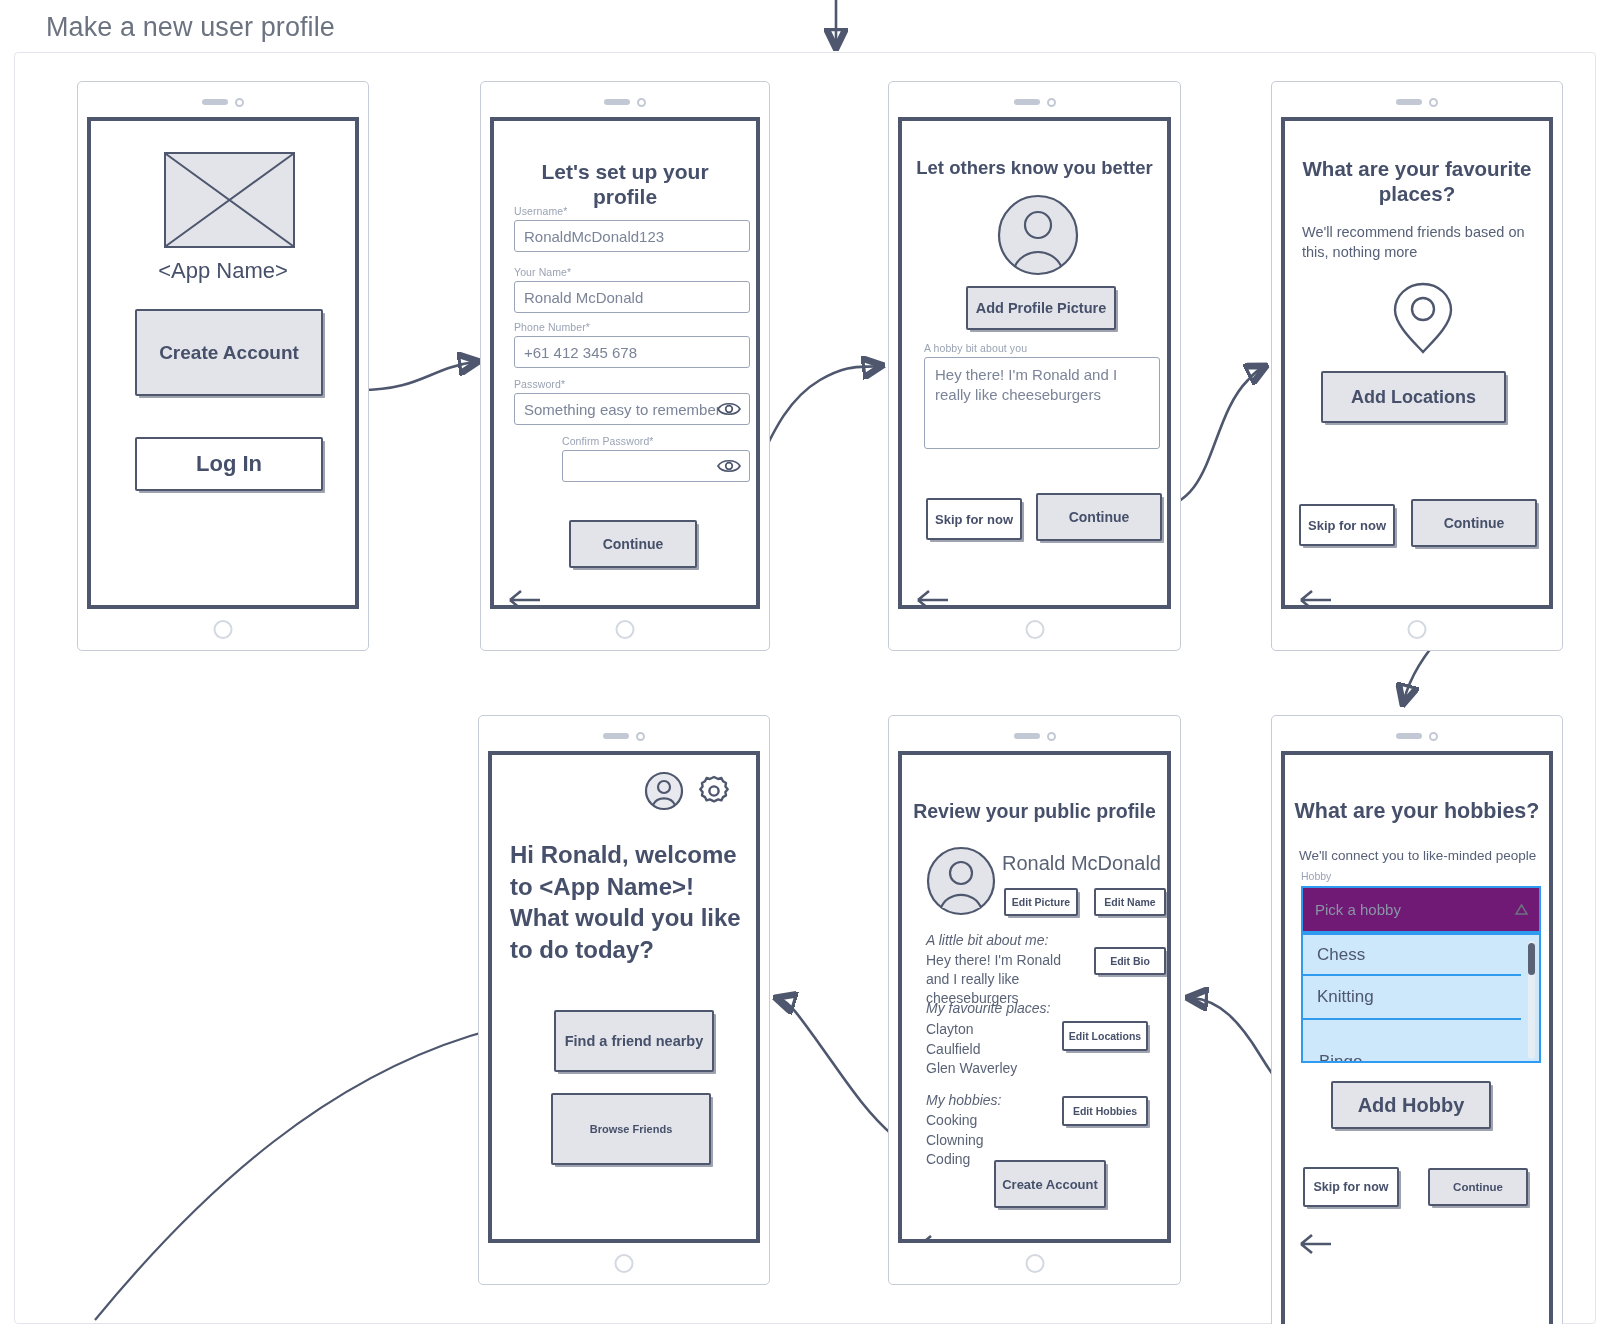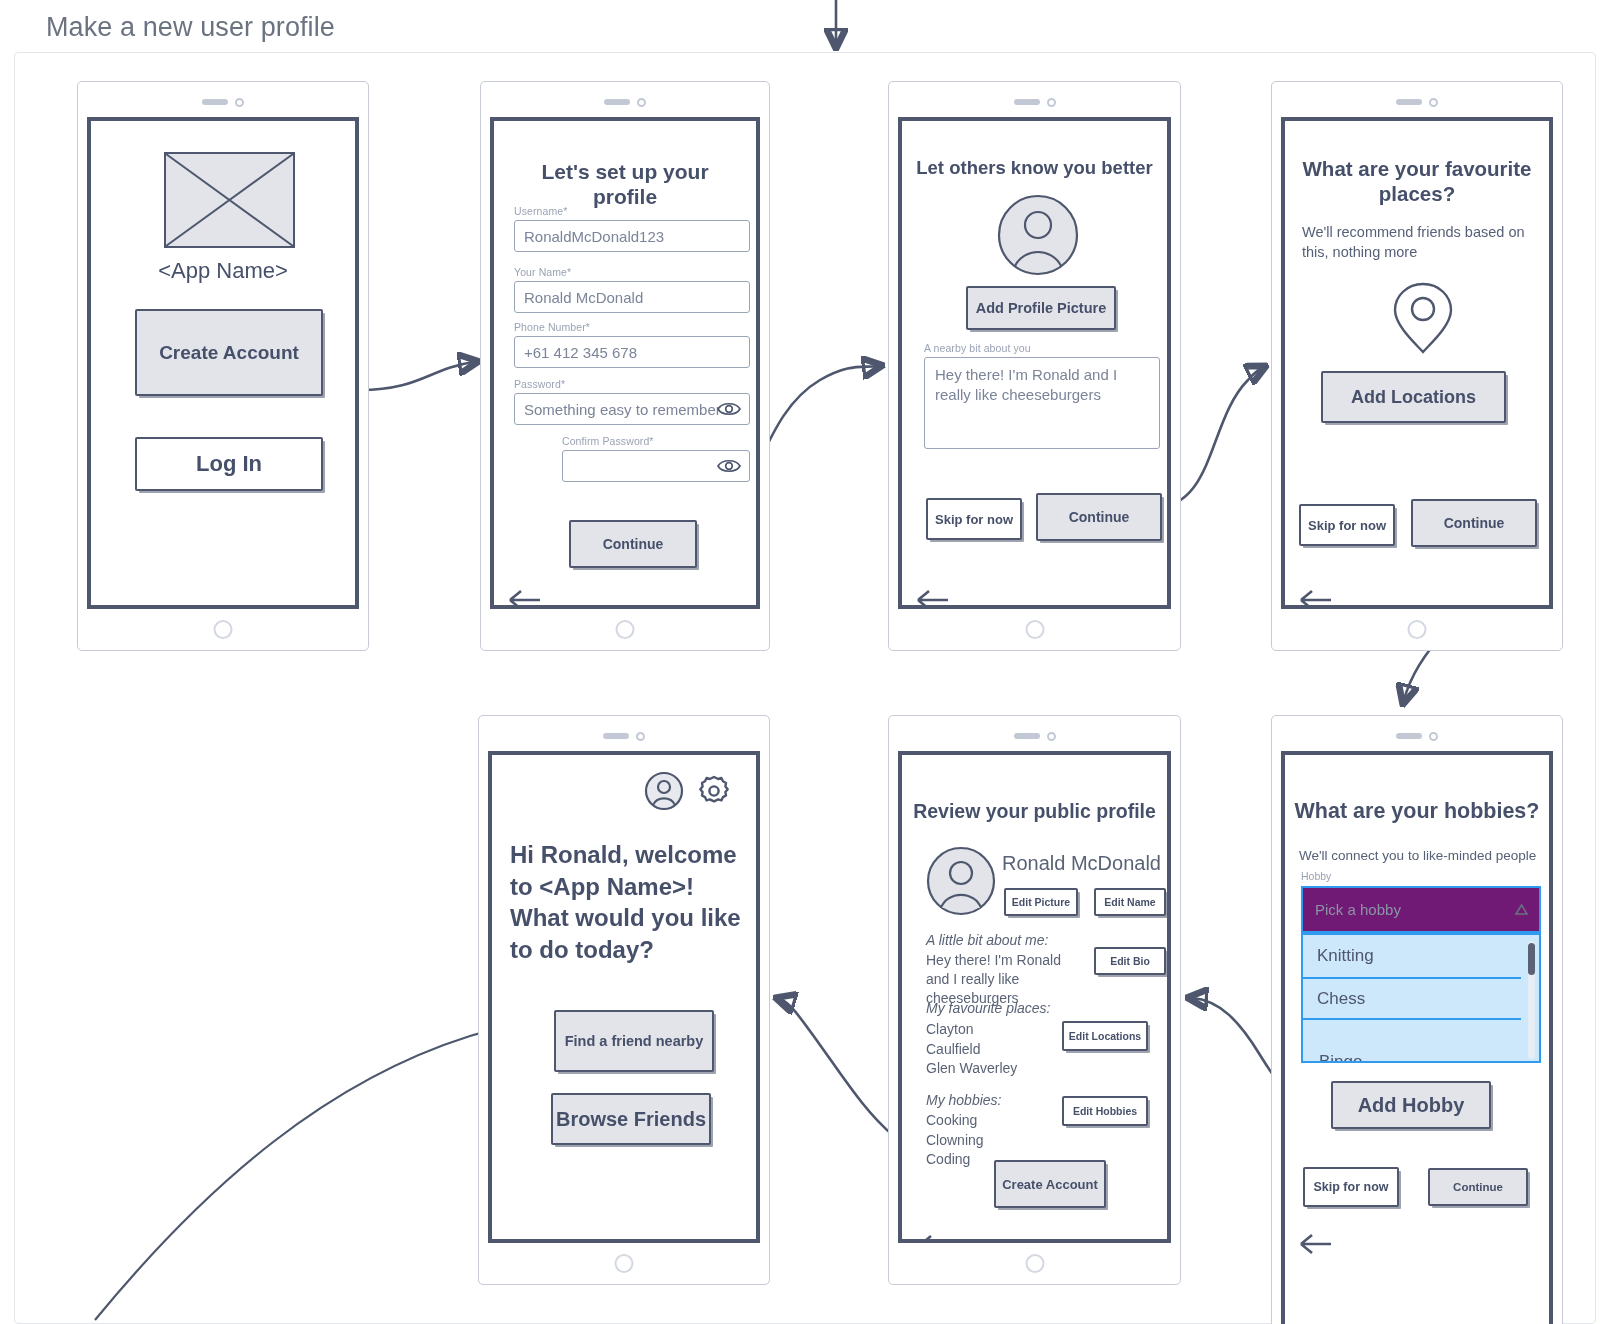--- a/index.html
+++ b/index.html
@@ -251,21 +251,21 @@
         <svg width="82" height="82" viewBox="0 0 82 82">
           <circle cx="41" cy="41" r="39" fill="#e2e4e9" stroke="#4e576e" stroke-width="2.2"></circle>
           <circle cx="41" cy="31" r="13" fill="#e2e4e9" stroke="#4e576e" stroke-width="2.2"></circle>
           <path d="M18,72 A25,23 0 0 1 64,72" fill="#e2e4e9" stroke="#4e576e" stroke-width="2.2"></path>
         </svg>
       </span>
 
       <div class="btn filled shadow-btn" style="position:absolute;left:64px;top:165px;width:150px;height:44px;font-size:14.5px;">Add Profile Picture</div>
 
       <div style="position:absolute;left:22px;top:221px;width:236px;">
-        <div class="field-label">A nearby bit about you</div>
+        <div class="field-label">A hobby bit about you</div>
         <div class="field-box" style="height:92px;align-items:flex-start;padding:7px 10px;line-height:1.35;">
           <span>Hey there! I'm Ronald and I really like cheeseburgers</span>
         </div>
       </div>
 
       <div class="btn shadow-btn" style="position:absolute;left:24px;top:377px;width:96px;height:42px;font-size:13px;">Skip for now</div>
       <div class="btn filled shadow-btn" style="position:absolute;left:134px;top:372px;width:126px;height:48px;font-size:14px;">Continue</div>
 
       <span style="position:absolute;left:14px;top:468px;">
         <svg width="34" height="22" viewBox="0 0 34 22">
@@ -324,21 +324,21 @@
           <g fill="none" stroke="#4e576e" stroke-width="2.4" stroke-linejoin="round">
             <path d="M20,6 l4.2,2 l3.2,-1 l1.6,3.3 l3,1.7 l-0.6,3.4 l2.3,2.8 l-2.3,2.8 l0.6,3.4 l-3,1.7 l-1.6,3.3 l-3.2,-1 l-4.2,2 l-4.2,-2 l-3.2,1 l-1.6,-3.3 l-3,-1.7 l0.6,-3.4 l-2.3,-2.8 l2.3,-2.8 l-0.6,-3.4 l3,-1.7 l1.6,-3.3 l3.2,1 z"></path>
             <circle cx="20" cy="20" r="4.6"></circle>
           </g>
         </svg>
       </span>
 
       <div style="position:absolute;left:18px;right:14px;top:84px;font-size:24px;font-weight:700;color:#47506a;line-height:1.32;">Hi Ronald, welcome to &lt;App Name&gt;! What would you like to do today?</div>
 
       <div class="btn filled shadow-btn" style="position:absolute;left:62px;top:255px;width:160px;height:62px;font-size:14.5px;">Find a friend nearby</div>
-      <div class="btn filled shadow-btn" style="position:absolute;left:59px;top:338px;width:160px;height:52px;font-size:20px;">Browse Friends</div>
+      <div class="btn filled shadow-btn" style="position:absolute;left:59px;top:338px;width:160px;height:72px;font-size:11px;">Browse Friends</div>
     </div>
     <div class="homebtn"></div>
   </div>
 
   <div class="phone" style="left:888px; top:715px; width:293px; height:570px;">
     <div class="speaker">
       <span class="bar"></span>
       <span class="dot"></span>
     </div>
     <div class="screen">
@@ -401,25 +401,25 @@
       <div style="position:absolute;left:16px;top:131px;width:240px;height:47px;border:2px solid #2e9bf0;background:#701a75;display:flex;align-items:center;padding:0 12px;">
         <span style="font-size:15px;color:#8a94a6;">Pick a hobby</span>
         <span style="position:absolute;right:11px;top:15px;">
           <svg width="13" height="13" viewBox="0 0 13 13">
             <path d="M6.5,2 L12,11 L1,11 z" fill="none" stroke="#6b7280" stroke-width="1.5"></path>
           </svg>
         </span>
       </div>
 
       <div style="position:absolute;left:16px;top:178px;width:240px;height:130px;border:2px solid #2e9bf0;background:#cde7fb;overflow:hidden;">
+        <div style="position:relative;height:41px;display:flex;align-items:center;padding-left:14px;border-bottom:2px solid #2e9bf0;margin:0 18px 0 0;">
+          <span style="font-size:17px;color:#4e576e;">Chess</span>
+        </div>
         <div style="position:relative;height:44px;display:flex;align-items:center;padding-left:14px;border-bottom:2px solid #2e9bf0;margin:0 18px 0 0;">
           <span style="font-size:17px;color:#4e576e;">Knitting</span>
-        </div>
-        <div style="position:relative;height:41px;display:flex;align-items:center;padding-left:14px;border-bottom:2px solid #2e9bf0;margin:0 18px 0 0;">
-          <span style="font-size:17px;color:#4e576e;">Chess</span>
         </div>
         <div style="position:relative;height:41px;display:flex;align-items:center;padding-left:16px;">
           <span style="font-size:17px;color:#4e576e;margin-top:42px;">Bingo</span>
         </div>
 
         <div style="position:absolute;right:4px;top:6px;width:7px;height:118px;background:#e6eef5;border-radius:4px;">
           <div style="position:absolute;left:0;top:2px;width:7px;height:32px;background:#5a6376;border-radius:4px;"></div>
         </div>
       </div>
 

